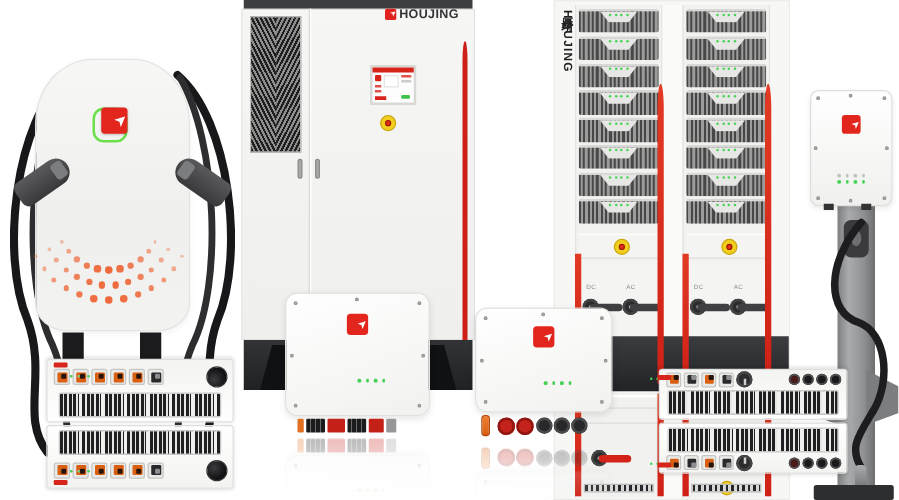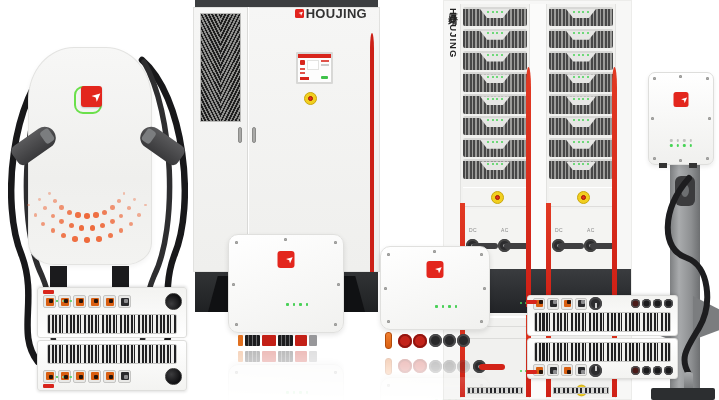--- a/index.html
+++ b/index.html
@@ -48,21 +48,21 @@
   .vent{left:7px;top:13px;width:41px;height:109px;border:1px solid #bdbdbb;background:#777;}
   .vent .vh{top:0;bottom:0;width:50%;}
   .vent .vh.l{left:0;background:repeating-linear-gradient(63deg,#1f1f1f 0 1.6px,#8e8e8c 1.6px 3.2px);}
   .vent .vh.r{right:0;background:repeating-linear-gradient(117deg,#1f1f1f 0 1.6px,#8e8e8c 1.6px 3.2px);}
   .handle{top:127px;width:4px;height:16px;background:#a9a9a7;border:1px solid #8b8b89;border-radius:2px;}
   .handle.h1{left:45px;} .handle.h2{left:59px;}
   .cab-logo{right:13px;top:6px;display:flex;align-items:center;gap:2px;}
   .logo-sq{position:relative;width:9px;height:9px;background:#e2231d;border-radius:1.5px;color:#fff;
         font-size:6px;line-height:9px;text-align:center;}
   .logo-sq i{display:inline-block;transform:rotate(-40deg);font-style:normal;}
-  .cab-logo b{font-size:13px;letter-spacing:.3px;color:#333;position:relative;}
+  .cab-logo b{font-size:10px;letter-spacing:.3px;color:#333;position:relative;}
   .hmi{left:103px;top:52px;width:37px;height:32px;background:#fdfdfd;border:2px solid #d8d8d6;border-radius:1px;}
   .hmi .hd{left:0;right:0;top:0;height:4px;background:#d8251c;}
   .hmi .lg{left:2px;top:6px;width:5px;height:5px;background:#d8251c;border-radius:1px;}
   .hmi .ch{left:9px;top:6px;width:12px;height:10px;background:#fff;border:1px solid #e3e3e1;}
   .hmi .r1{right:2px;top:6px;width:8px;height:2px;background:#e0524a;}
   .hmi .r2{right:2px;top:10px;width:8px;height:2px;background:#ccc;}
   .hmi .r3{left:2px;top:14px;width:5px;height:2px;background:#e0524a;}
   .hmi .r4{left:2px;top:18px;width:5px;height:2px;background:#e0524a;}
   .hmi .bb{left:2px;bottom:2px;width:9px;height:3px;background:#d8251c;}
   .hmi .gg{right:3px;bottom:3px;width:7px;height:3.5px;background:#3fc24a;border-radius:1px;}

